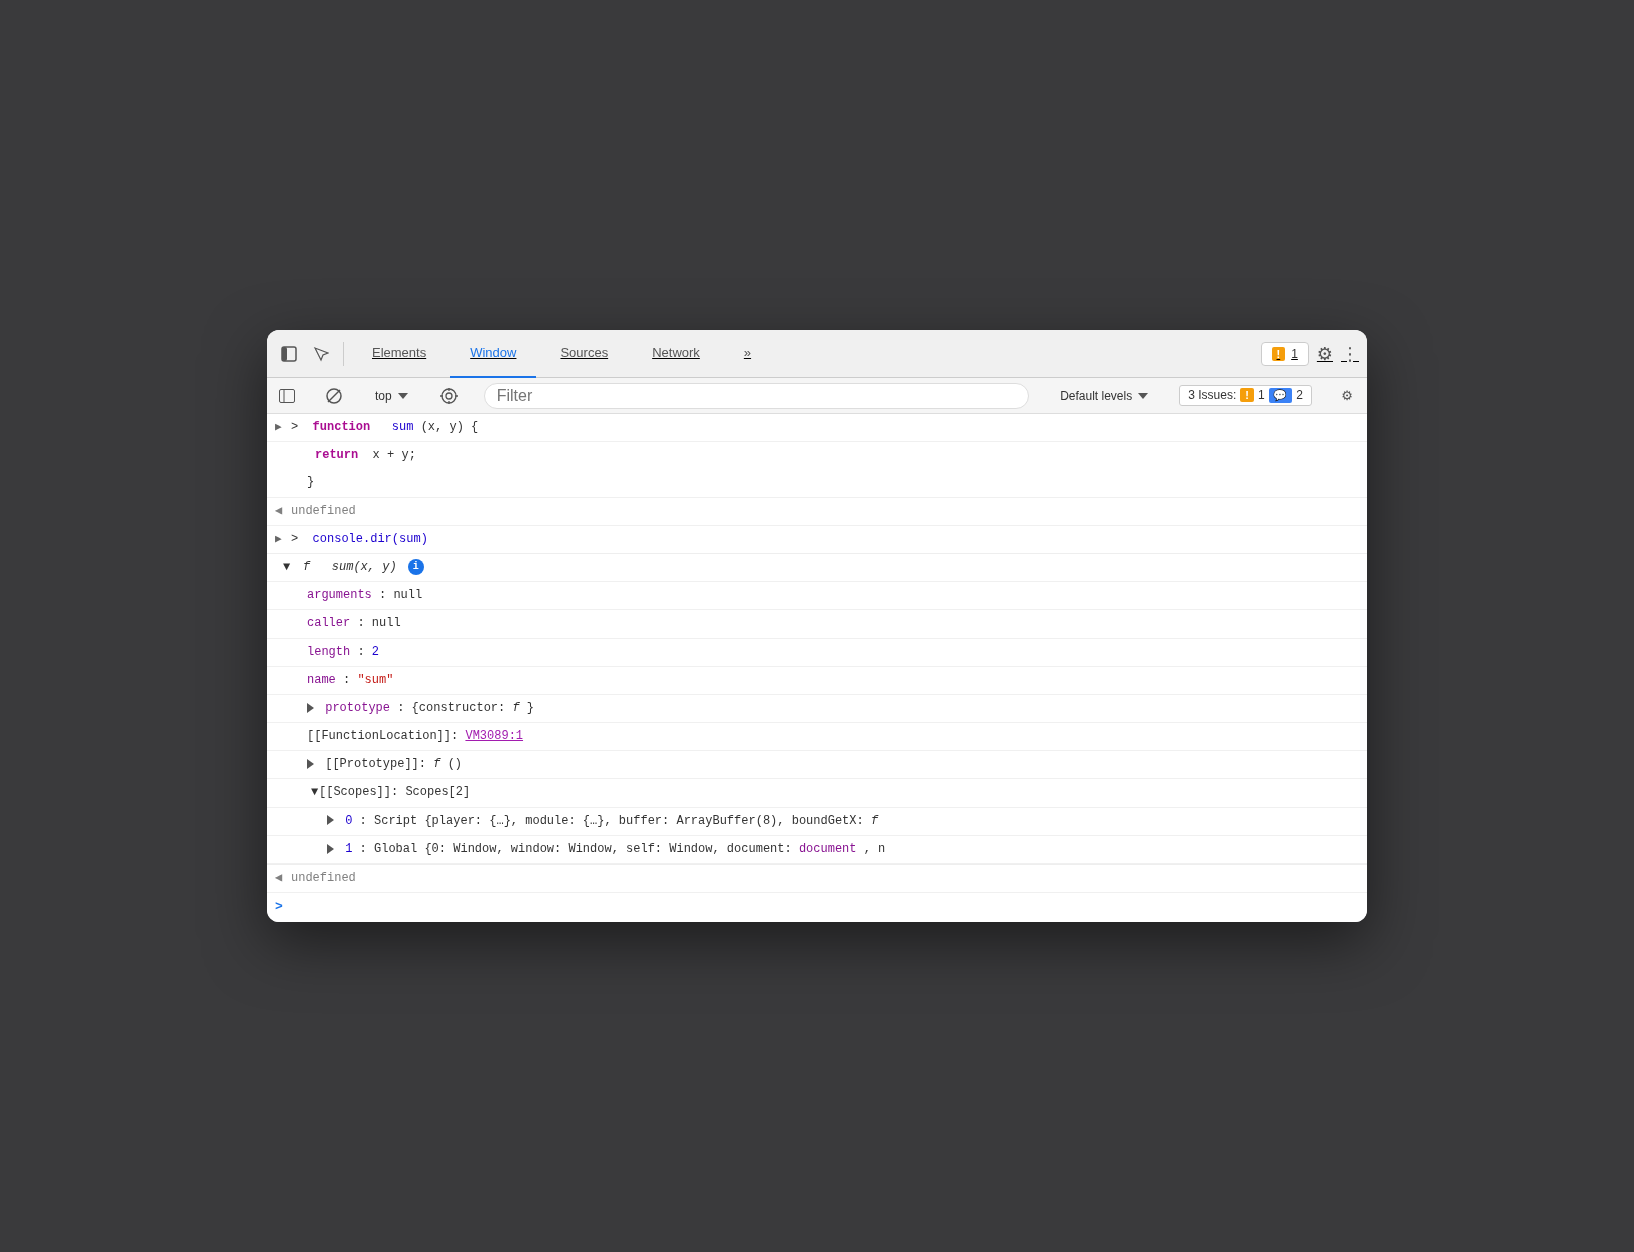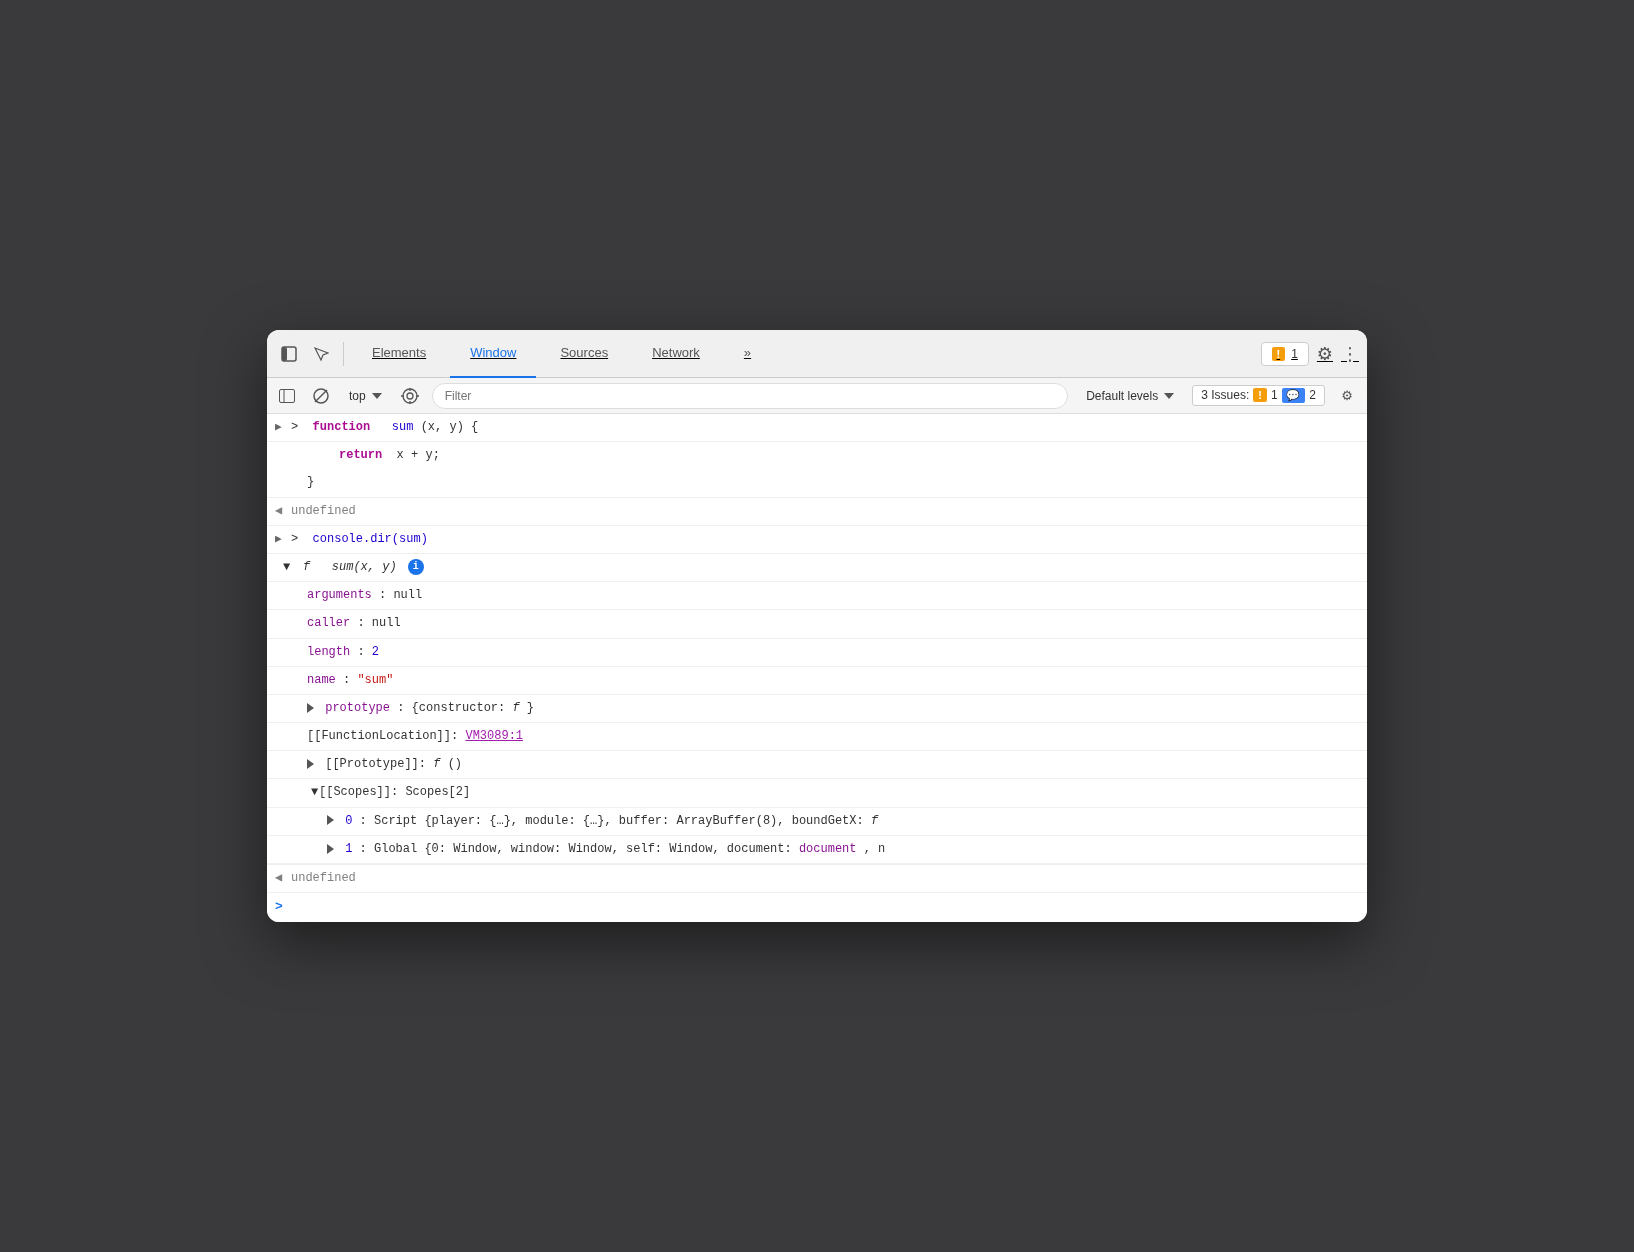--- a/index.html
+++ b/index.html
@@ -112,21 +112,21 @@
       font-weight: bold;
     }
     
     .console-toolbar {
       background: #f5f5f5;
       border-bottom: 1px solid #ddd;
       display: flex;
       align-items: center;
       height: 36px;
       padding: 0 8px;
-      gap: 10px;
+      gap: 23px;
     }
     .console-icon-btn {
       width: 24px;
       height: 24px;
       display: flex;
       align-items: center;
       justify-content: center;
       border-radius: 3px;
       cursor: pointer;
       color: #555;
@@ -143,21 +143,21 @@
       cursor: pointer;
       padding: 2px 6px;
       border-radius: 3px;
     }
     .filter-input {
       flex: 1;
       height: 26px;
       border: 1px solid #ddd;
       border-radius: 13px;
       padding: 0 12px;
-      font-size: 12px;
+      font-size: 16px;
       background: white;
       outline: none;
     }
     .default-levels-btn {
       display: flex;
       align-items: center;
       gap: 4px;
       font-size: 12px;
       color: #333;
       cursor: pointer;
@@ -358,21 +358,21 @@
   <div class="console-content">
 
     <div class="console-row">
       <span class="expand-arrow">▶</span>
       <span class="code-normal">&gt;&nbsp;</span>
       <span class="code-keyword">function</span>
       <span class="code-normal">&nbsp;</span>
       <span class="code-fn-name">sum</span>
       <span class="code-normal">(x, y) {</span>
     </div>
-    <div class="console-row" style="padding-left:72px;border-bottom:none;">
+    <div class="console-row" style="padding-left:48px;border-bottom:none;">
       <span class="code-keyword">return</span>
       <span class="code-normal">&nbsp;x + y;</span>
     </div>
     <div class="console-row" style="padding-left:40px;">
       <span class="code-normal">}</span>
     </div>
 
     <div class="console-row" style="color:#808080;">
       <span style="position:absolute;left:8px;color:#808080;">◀</span>
       <span class="code-undefined">undefined</span>

